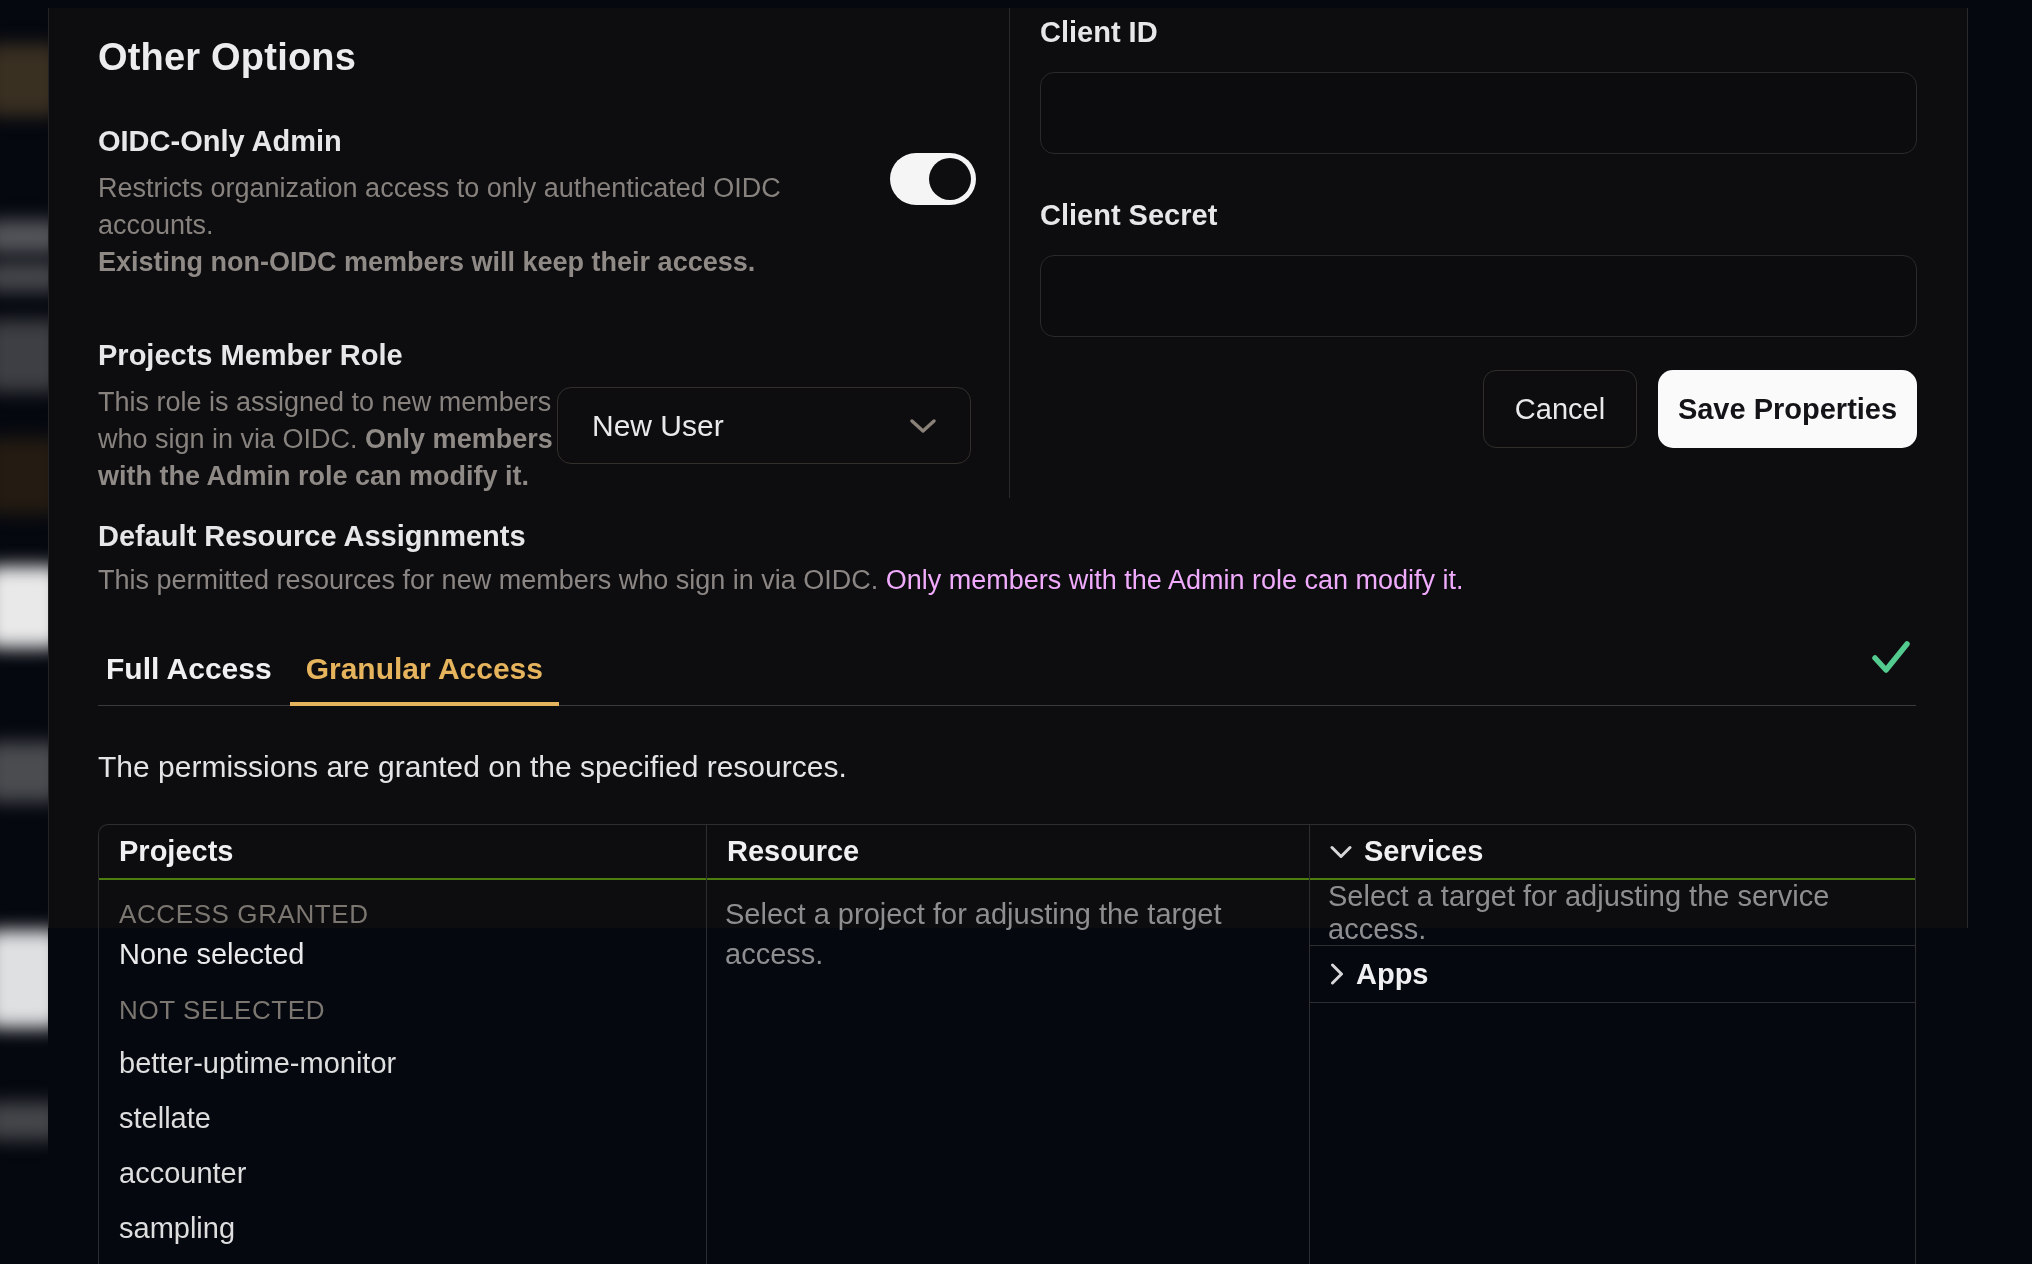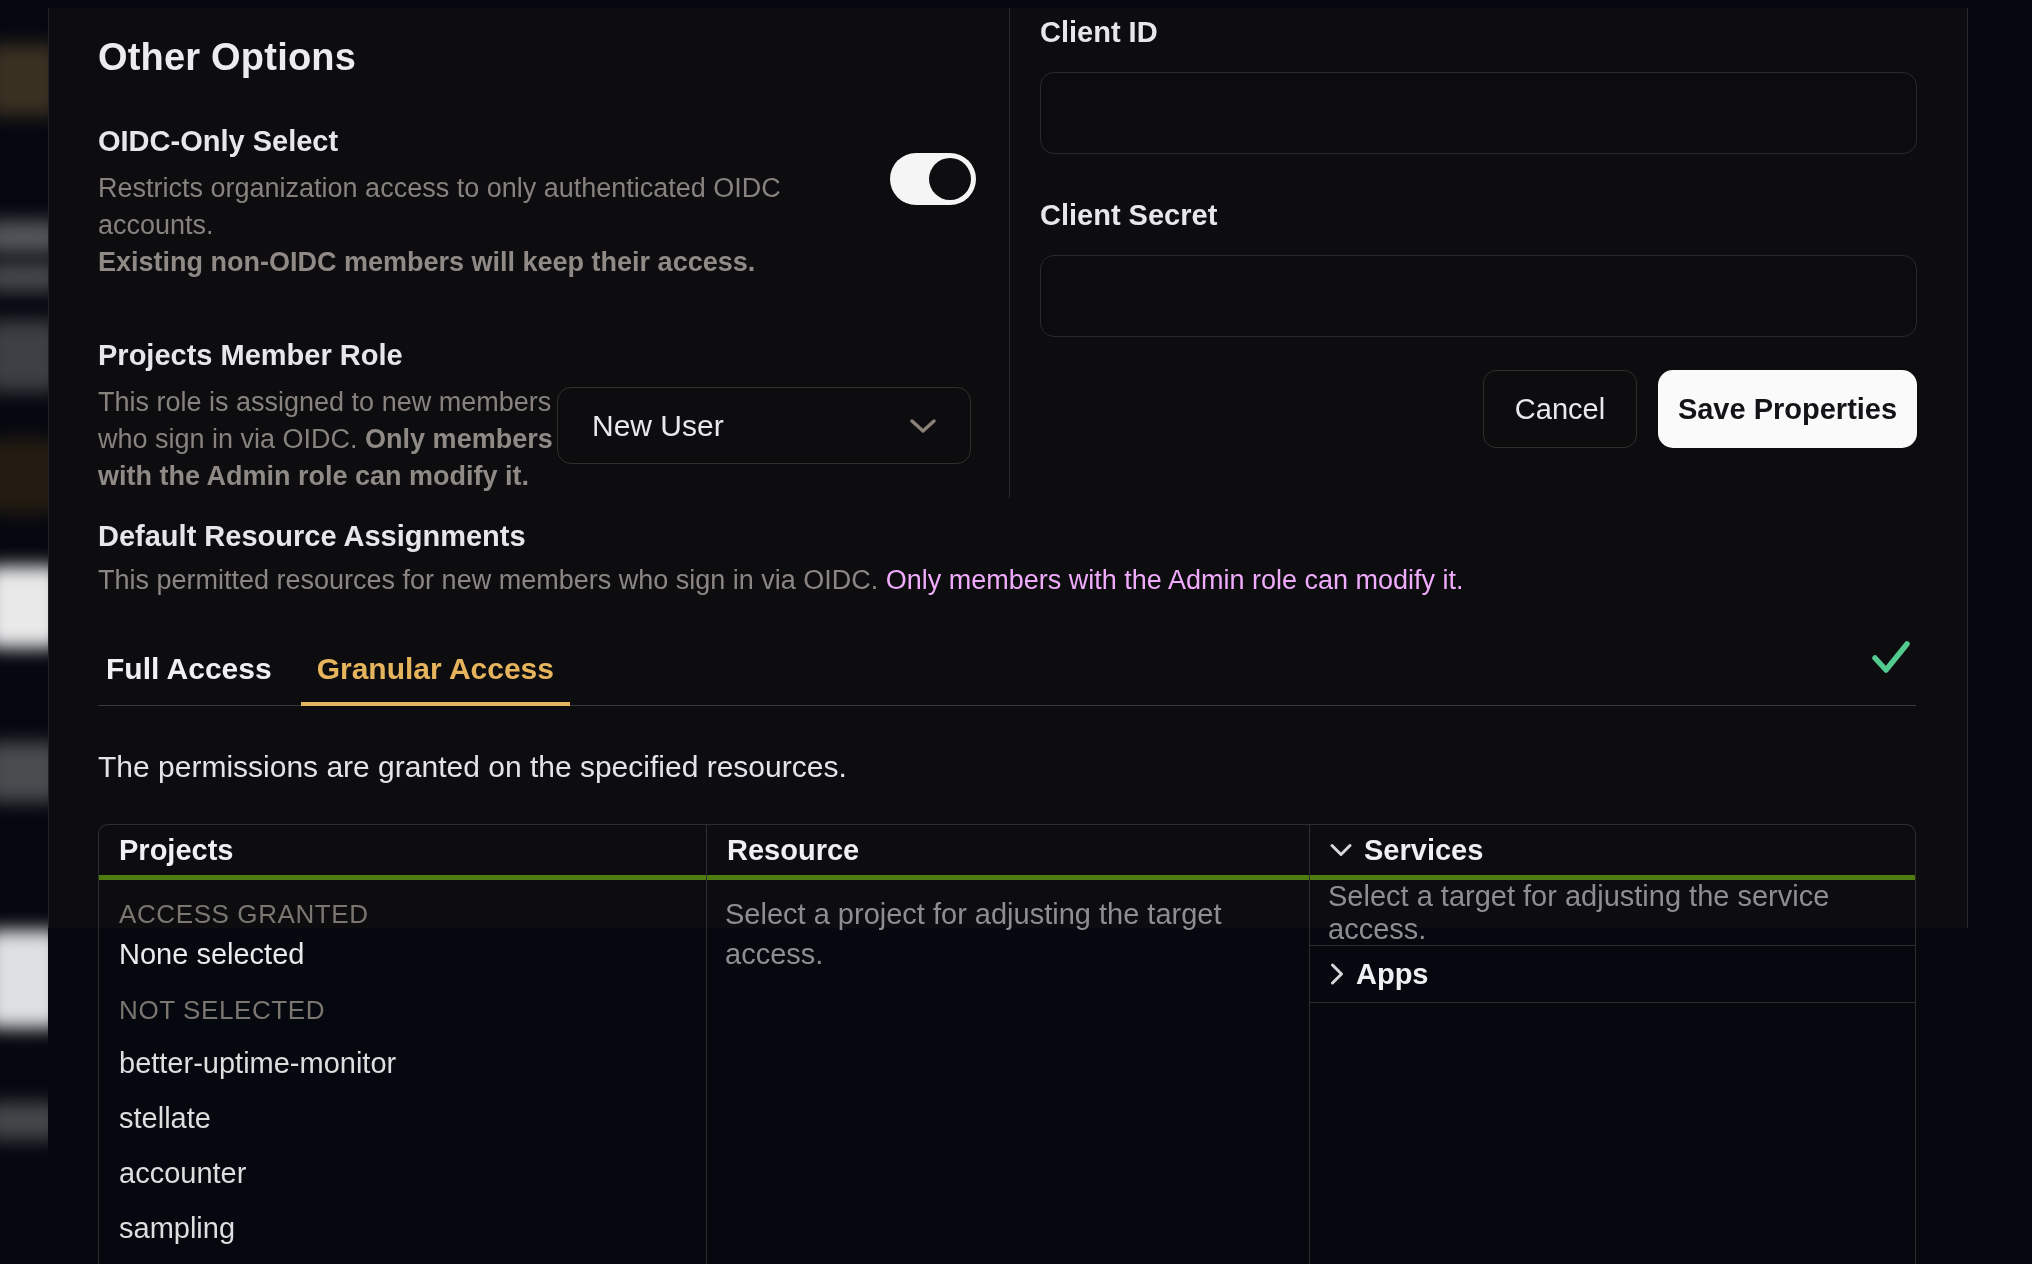--- a/index.html
+++ b/index.html
@@ -86,21 +86,21 @@
   .btn-cancel { width: 154px; background: transparent; border: 1px solid #312e2a; color: #e9e9eb; font-weight: 400; }
   .btn-save   { width: 259px; background: #fafafb; color: #141418; font-weight: 600; border-radius: 15px; }
 
   
   .resources { padding: 22px 51px 0 49px; }
   .res-desc { margin-top: 12px; font-size: 27px; color: #8b8683; }
   .res-desc .strong { font-weight: 400; color: #f0abfc; }
 
   .tabs {
     position: relative; margin-top: 46px;
-    display: flex; align-items: flex-end; gap: 13px;
+    display: flex; align-items: flex-end; gap: 2px;
     border-bottom: 1px solid #3a3a3d; height: 64px;
   }
   .tab {
     font-size: 30px; font-weight: 600; padding: 0 16px 20px 16px; cursor: pointer;
     color: #f0f0f2; position: relative; bottom: -1px;
   }
   .tab:first-child { padding-left: 8px; }
   .tab.active { color: #e6b45c; border-bottom: 4px solid #e6b45c; padding-bottom: 16px; }
   .tabs .check { position: absolute; right: 2px; top: -8px; }
 
@@ -115,21 +115,21 @@
     overflow: hidden;
   }
   .rt-col { display: flex; flex-direction: column; }
   .rt-col-projects { width: 608px; border-right: 1px solid #2e2e31; }
   .rt-col-targets  { width: 603px; border-right: 1px solid #2e2e31; }
   .rt-col-services { flex: 1; }
 
   .rt-header {
     height: 55px; flex: none; display: flex; align-items: center;
     padding: 0 20px; font-size: 29px; font-weight: 700; color: #f0f0f2;
-    border-bottom: 5px solid #4d7c0f;
+    border-bottom: 2px solid #4d7c0f;
   }
   .rt-header .chev { margin-right: 12px; }
 
   .rt-body { padding: 16px 20px 0 20px; }
   .caps-label { font-size: 26px; color: #7b7670; letter-spacing: 0.6px; line-height: 36px; }
   .none-sel { font-size: 29px; color: #eaeaec; line-height: 44px; }
   .caps-2 { margin-top: 16px; }
   .proj-list { margin-top: 8px; margin-left: -20px; margin-right: -20px; }
   .proj-item {
     height: 55px; line-height: 55px; padding: 0 20px;
@@ -169,21 +169,21 @@
 <div class="panel">
 
   <div class="top-section">
     <div class="top-divider"></div>
 
     <div class="col-left">
       <div class="h-title">Other Options</div>
 
       <div class="oidc-row">
         <div class="oidc-text">
-          <div class="field-label">OIDC-Only Select</div>
+          <div class="field-label">OIDC-Only Admin</div>
           <div class="desc">
             <span>Restricts organization access to only authenticated OIDC accounts.</span><br>
             <span class="strong">Existing non-OIDC members will keep their access.</span>
           </div>
         </div>
         <div class="toggle">
           <div class="toggle-knob"></div>
         </div>
       </div>
 

